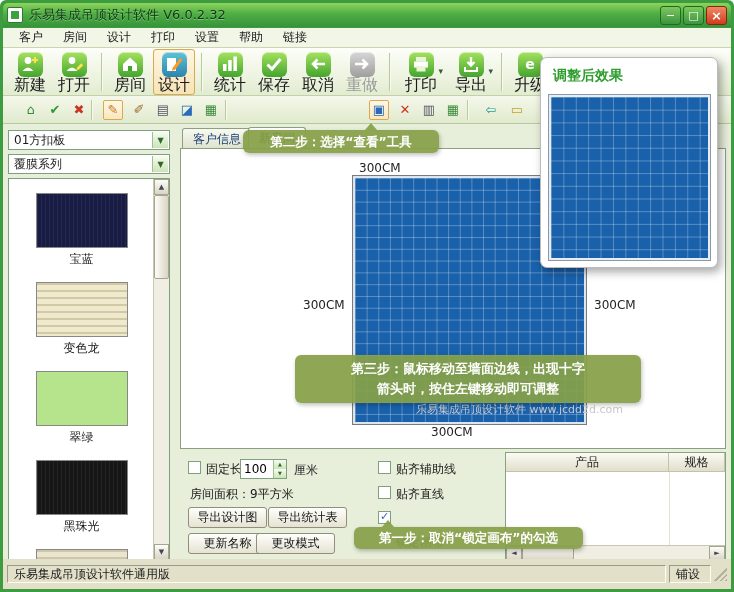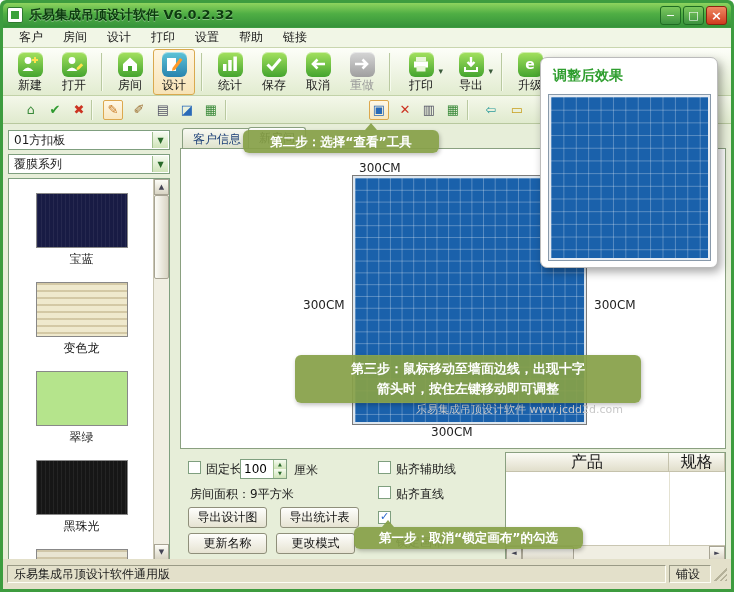--- a/index.html
+++ b/index.html
@@ -6,21 +6,21 @@
 html,body{margin:0;padding:0;width:734px;height:592px;overflow:hidden;
   font-family:"DejaVu Sans","Liberation Sans",sans-serif;font-size:12px;color:#1a1a1a}
 .window{position:absolute;inset:0;background:#3d9c3f;border-radius:6px 6px 0 0}
 
 
 .titlebar{position:absolute;left:3px;top:3px;right:3px;height:24px;
   background:linear-gradient(180deg,#8ed45e 0%,#4fae44 45%,#36933a 100%);
   border-radius:5px 5px 0 0;display:flex;align-items:center;padding:0 4px}
 .app-icon{width:16px;height:16px;background:#fff;border:1px solid #2f7a2f;border-radius:2px;margin-right:6px;position:relative;flex:none}
 .app-icon::after{content:"";position:absolute;inset:3px;background:#3aa23a}
-.title-text{font-weight:bold;font-size:13px;color:#0d3b10;text-shadow:0 1px 0 rgba(255,255,255,.35);white-space:nowrap}
+.title-text{font-weight:normal;font-size:13px;color:#0d3b10;text-shadow:0 1px 0 rgba(255,255,255,.35);white-space:nowrap}
 .win-btns{margin-left:auto;display:flex;gap:2px}
 .wbtn{width:21px;height:19px;border-radius:3px;border:1px solid #1f6b22;display:flex;align-items:center;justify-content:center;
   color:#fff;font-size:11px;font-weight:bold;background:linear-gradient(180deg,#7cc95d,#3d9340);cursor:default}
 .wbtn.close{background:linear-gradient(180deg,#ef8a63,#cf3b1f);border-color:#8a2410;font-size:13px}
 
 
 .menubar{position:absolute;left:3px;top:28px;right:3px;height:20px;background:#f1f6e6;
   border-bottom:1px solid #c9d6af;display:flex;align-items:center;padding-left:6px}
 .menu-item{padding:2px 10px;cursor:default}
 
@@ -29,21 +29,21 @@
   background:linear-gradient(180deg,#fdfef9,#e2ecd0);border-bottom:1px solid #c2d2a8;
   display:flex;align-items:center;padding-left:6px;gap:2px}
 .tb{width:42px;display:flex;flex-direction:column;align-items:center;gap:1px;padding:2px 0;
   border:1px solid transparent;border-radius:3px;position:relative;cursor:default}
 .tb.hasdd{width:48px}
 .tb.sel{background:linear-gradient(#fff6e2,#f7e3b6);border-color:#d9a94e}
 .tbi{width:25px;height:25px;border-radius:6px;display:flex;align-items:center;justify-content:center;
   background:linear-gradient(180deg,#a5e25f,#44a42e);box-shadow:inset 0 1px 0 rgba(255,255,255,.5)}
 .tbi.teal{background:linear-gradient(180deg,#5ec4d8,#2a84ae)}
 .tbi.gray{background:linear-gradient(180deg,#d6d6d6,#9f9f9f)}
-.tbl{font-size:12px;line-height:14px}
+.tbl{font-size:16px;line-height:14px}
 .tbl.dis{color:#9a9a9a}
 .ddc{position:absolute;right:1px;top:16px;font-size:9px;color:#3a5a3a}
 .tsep{width:2px;height:38px;margin:0 4px;border-left:1px solid #b9c9a0;border-right:1px solid #f6fbee}
 
 
 .toolbar-small{position:absolute;left:3px;top:96px;right:3px;height:28px;
   background:linear-gradient(180deg,#f4f8ea,#e0eace);border-bottom:1px solid #b8c89e}
 .si{position:absolute;top:4px;width:20px;height:20px;line-height:20px;text-align:center;font-size:13px;cursor:default}
 .si.hl{border:1px solid #dca84e;background:linear-gradient(#fff8e8,#f8e7c0);border-radius:2px;line-height:18px}
 .ssep{position:absolute;top:4px;width:2px;height:20px;border-left:1px solid #b9c9a0;border-right:1px solid #f6fbee}
@@ -105,21 +105,21 @@
 .spin{position:absolute;left:240px;top:459px;width:47px;height:20px;border:1px solid #7f9f7f;background:#fff}
 .spin-in{position:absolute;left:0;top:0;width:32px;height:18px;border:none;outline:none;padding:0 3px;font:12px "DejaVu Sans","Liberation Sans",sans-serif}
 .spin-ud{position:absolute;right:0;top:0;width:13px;height:18px;display:flex;flex-direction:column}
 .spin-ud span{flex:1;background:linear-gradient(#f6fbf0,#cfe3b8);border-left:1px solid #9fbf8f;font-size:5px;line-height:8px;text-align:center;color:#2a6a2a}
 .pbtn{position:absolute;width:79px;height:21px;border:1px solid #8f8f7a;border-radius:3px;
   background:linear-gradient(#fefefc,#e6e3d2);font:12px "DejaVu Sans","Liberation Sans",sans-serif;color:#111;padding:0;cursor:default}
 
 
 .prod{position:absolute;left:505px;top:452px;width:221px;height:110px;background:#fff;border:1px solid #8aa080}
 .phead{display:flex;height:19px;border-bottom:1px solid #c5c2ac;background:linear-gradient(#fbfbf5,#e1decb)}
-.phc{border-right:1px solid #c5c2ac;text-align:center;line-height:18px;font-size:16px}
+.phc{border-right:1px solid #c5c2ac;text-align:center;line-height:18px;font-size:12px}
 .phc.c1{width:163px}.phc.c2{flex:1}
 .pbody{position:absolute;left:0;right:0;top:19px;bottom:16px}
 .pcol-div{position:absolute;left:163px;top:19px;bottom:16px;width:1px;background:#e4e2d2}
 .hscroll{position:absolute;left:0;right:0;bottom:0;height:16px;background:#f0eee2;border-top:1px solid #c9c6b2}
 .hbtn{position:absolute;top:0;width:16px;height:15px;background:linear-gradient(#fdfdf8,#d9d5c4);border:1px solid #a8a494;
   text-align:center;font-size:7px;line-height:13px;color:#445}
 .hthumb{position:absolute;left:16px;top:0;width:52px;height:15px;background:linear-gradient(#fdfdf8,#d9d5c4);border:1px solid #a8a494;border-radius:2px}
 
 
 .statusbar{position:absolute;left:3px;right:3px;bottom:3px;height:22px;background:#e3e0ca;display:flex;align-items:center;padding:15px 4px;gap:3px}
@@ -364,26 +364,26 @@
   </span>
   <span class="lbl" style="left:294px;top:462px">厘米</span>
   <span class="cb" style="left:378px;top:461px"></span>
   <span class="lbl" style="left:396px;top:461px">贴齐辅助线</span>
 
   <span class="lbl" style="left:190px;top:486px">房间面积：9平方米</span>
   <span class="cb" style="left:378px;top:486px"></span>
   <span class="lbl" style="left:396px;top:486px">贴齐直线</span>
 
   <button class="pbtn" style="left:188px;top:507px">导出设计图</button>
-  <button class="pbtn" style="left:280px;top:507px">导出统计表</button>
+  <button class="pbtn" style="left:268px;top:507px">导出统计表</button>
   <span class="cb checked" style="left:378px;top:511px"></span>
   <span class="lbl" style="left:396px;top:534px">锁定画布</span>
 
   <button class="pbtn" style="left:188px;top:533px">更新名称</button>
-  <button class="pbtn" style="left:276px;top:533px">更改模式</button>
+  <button class="pbtn" style="left:256px;top:533px">更改模式</button>
 
   <div class="prod">
     <div class="phead">
       <span class="phc c1">产品</span>
       <span class="phc c2">规格</span>
     </div>
     <div class="pbody"></div>
     <div class="pcol-div"></div>
     <div class="hscroll">
       <span class="hbtn" style="left:0">◄</span>

